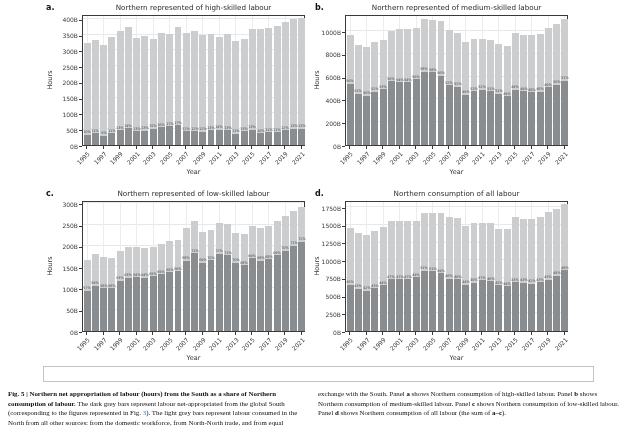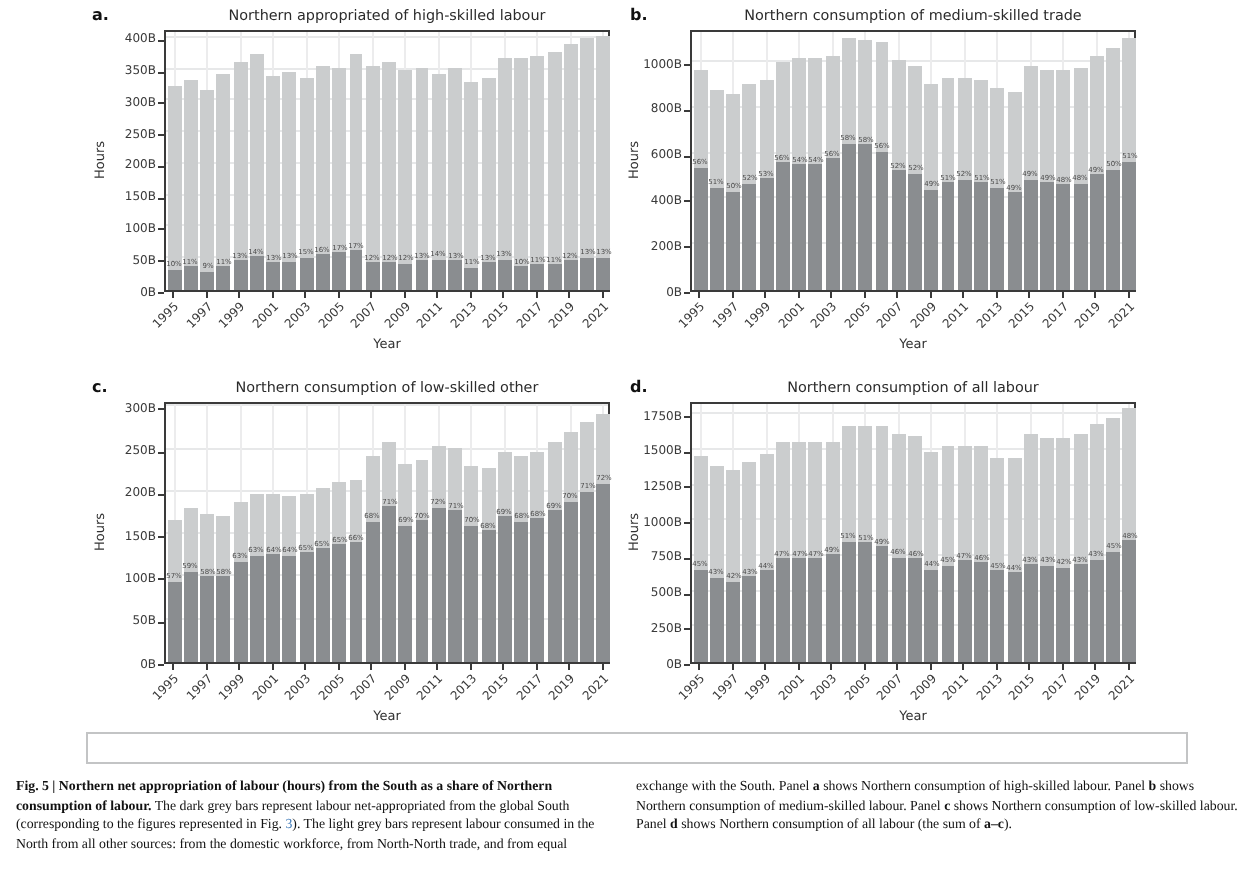--- a/index.html
+++ b/index.html
@@ -31,21 +31,21 @@
   .cap-bold{font-weight:bold;}
   .cap-link{color:#3d79b8;cursor:pointer;}
 </style>
 </head>
 <body>
 
 <div id="app">
 
   <section>
     <div class="panel-letter" style="left: 46px; top: 3px;">a.</div>
-    <div class="chart-title" style="left: 82px; width: 223px; top: 3px;">Northern appropriated of high-skilled labour</div>
+    <div class="chart-title" style="left: 82px; width: 223px; top: 3px;">Northern represented of high-skilled labour</div>
     <div class="axis-label ylab" style="left: 35px; top: 75.5px; width: 30px; text-align: center; transform: rotate(-90deg);">Hours</div>
     <div class="plot" id="plot-a" style="left: 82px; top: 15px; width: 223px; height: 131px;">
         <div class="hgrid" style="bottom: 15.7831px;"></div>
         <div class="hgrid" style="bottom: 31.5663px;"></div>
         <div class="hgrid" style="bottom: 47.3494px;"></div>
         <div class="hgrid" style="bottom: 63.1325px;"></div>
         <div class="hgrid" style="bottom: 78.9157px;"></div>
         <div class="hgrid" style="bottom: 94.6988px;"></div>
         <div class="hgrid" style="bottom: 110.482px;"></div>
         <div class="hgrid" style="bottom: 126.265px;"></div>
@@ -243,21 +243,21 @@
       <div class="xtickmark" style="left: 267.833px; top: 146px;"></div>
       <div class="xtick-label" style="left: 237.833px; top: 150px;">2017</div>
       <div class="xtickmark" style="left: 284.352px; top: 146px;"></div>
       <div class="xtick-label" style="left: 254.352px; top: 150px;">2019</div>
       <div class="xtickmark" style="left: 300.87px; top: 146px;"></div>
       <div class="xtick-label" style="left: 270.87px; top: 150px;">2021</div>
     </section>
 
   <section>
     <div class="panel-letter" style="left: 315px; top: 3px;">b.</div>
-    <div class="chart-title" style="left: 345px; width: 223px; top: 3px;">Northern consumption of medium-skilled trade</div>
+    <div class="chart-title" style="left: 345px; width: 223px; top: 3px;">Northern represented of medium-skilled labour</div>
     <div class="axis-label ylab" style="left: 302px; top: 75.5px; width: 30px; text-align: center; transform: rotate(-90deg);">Hours</div>
     <div class="plot" id="plot-b" style="left: 345px; top: 15px; width: 223px; height: 131px;">
         <div class="hgrid" style="bottom: 22.7826px;"></div>
         <div class="hgrid" style="bottom: 45.5652px;"></div>
         <div class="hgrid" style="bottom: 68.3478px;"></div>
         <div class="hgrid" style="bottom: 91.1304px;"></div>
         <div class="hgrid" style="bottom: 113.913px;"></div>
         <div class="vgrid" style="left: 3.62963px;"></div>
         <div class="vgrid" style="left: 20.1481px;"></div>
         <div class="vgrid" style="left: 36.6667px;"></div>
@@ -446,21 +446,21 @@
       <div class="xtickmark" style="left: 530.833px; top: 146px;"></div>
       <div class="xtick-label" style="left: 500.833px; top: 150px;">2017</div>
       <div class="xtickmark" style="left: 547.352px; top: 146px;"></div>
       <div class="xtick-label" style="left: 517.352px; top: 150px;">2019</div>
       <div class="xtickmark" style="left: 563.87px; top: 146px;"></div>
       <div class="xtick-label" style="left: 533.87px; top: 150px;">2021</div>
     </section>
 
   <section>
     <div class="panel-letter" style="left: 46px; top: 189px;">c.</div>
-    <div class="chart-title" style="left: 82px; width: 223px; top: 189px;">Northern consumption of low-skilled other</div>
+    <div class="chart-title" style="left: 82px; width: 223px; top: 189px;">Northern represented of low-skilled labour</div>
     <div class="axis-label ylab" style="left: 35px; top: 261.5px; width: 30px; text-align: center; transform: rotate(-90deg);">Hours</div>
     <div class="plot" id="plot-c" style="left: 82px; top: 201px; width: 223px; height: 131px;">
         <div class="hgrid" style="bottom: 21.2662px;"></div>
         <div class="hgrid" style="bottom: 42.5325px;"></div>
         <div class="hgrid" style="bottom: 63.7987px;"></div>
         <div class="hgrid" style="bottom: 85.0649px;"></div>
         <div class="hgrid" style="bottom: 106.331px;"></div>
         <div class="hgrid" style="bottom: 127.597px;"></div>
         <div class="vgrid" style="left: 3.62963px;"></div>
         <div class="vgrid" style="left: 20.1481px;"></div>

